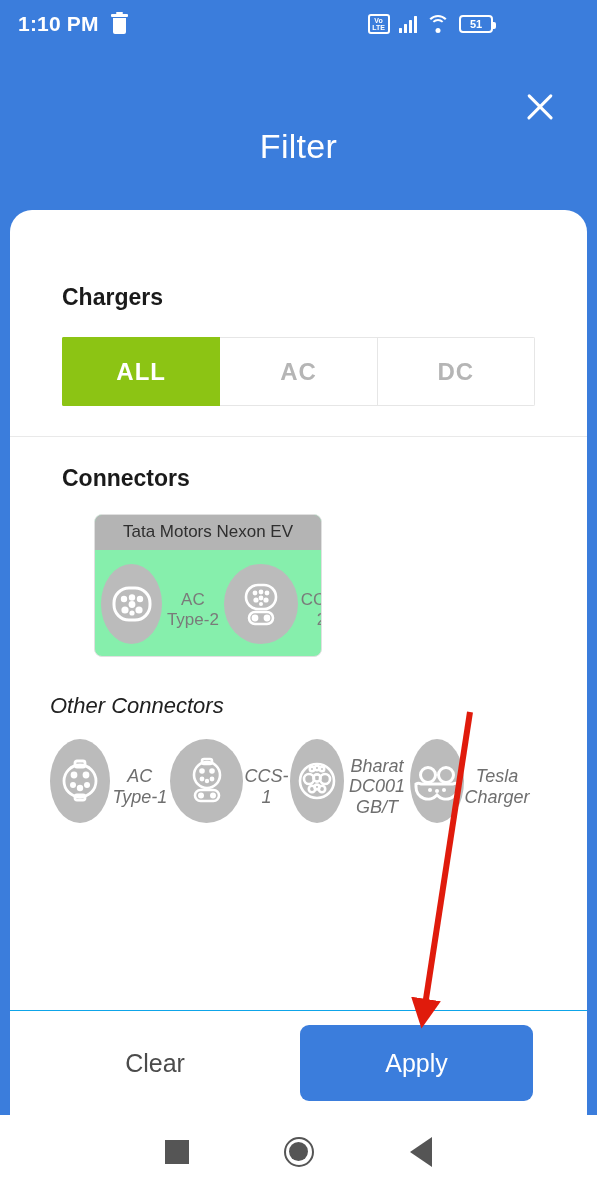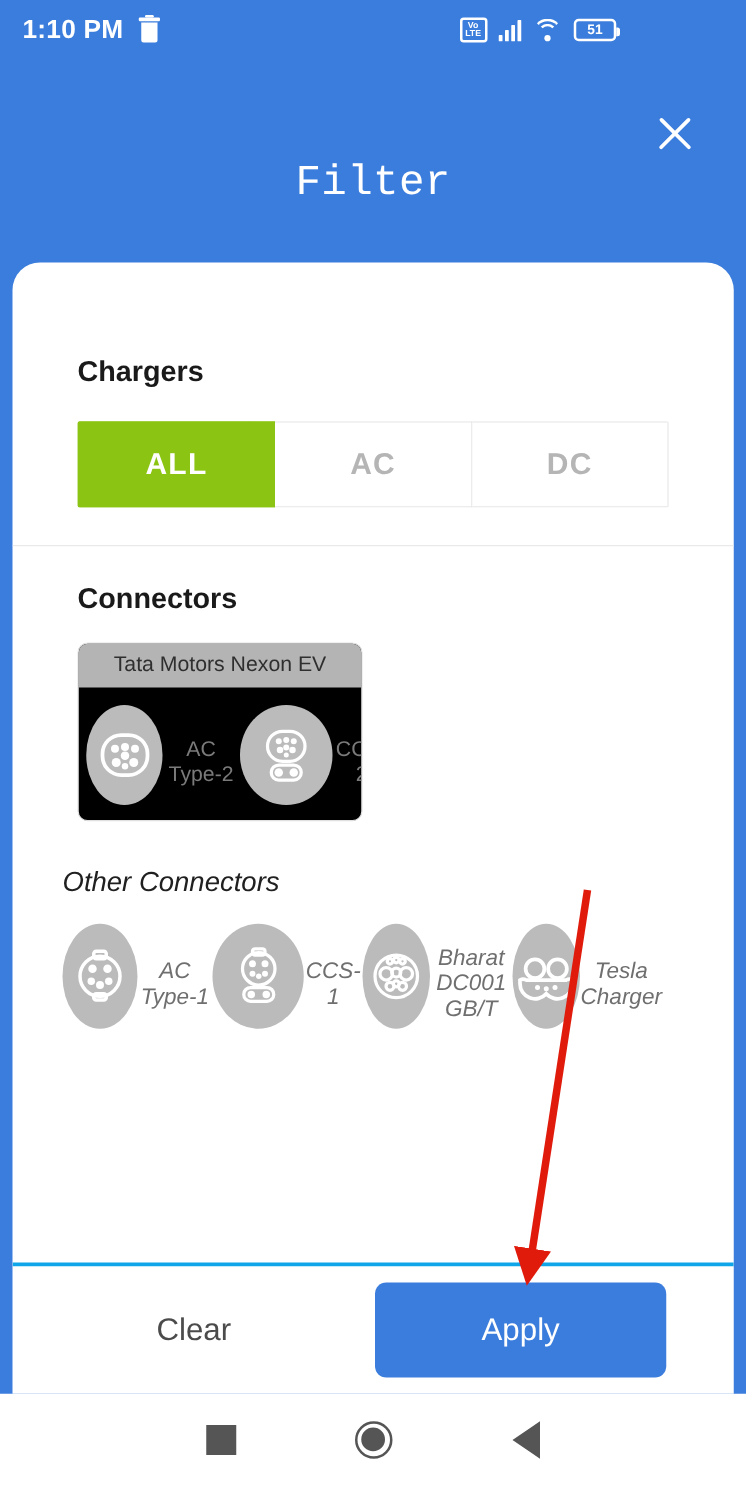--- a/index.html
+++ b/index.html
@@ -73,21 +73,21 @@
   }
   .battery:after {
     content: ""; position: absolute; right: -5px; top: 5px;
     width: 3px; height: 7px; background: #fff; border-radius: 0 2px 2px 0;
   }
   .battery span { font-size: 11px; font-weight: bold; color: #fff; line-height: 1; }
 
   
   .header {
     position: absolute; top: 48px; left: 0; width: 597px; height: 165px;
-    display: flex; align-items: center; justify-content: center; font-family: Liberation Mono, monospace;
+    display: flex; align-items: center; justify-content: center;
   }
   .header-title {
     color: #ffffff; font-size: 34px; font-weight: normal;
     letter-spacing: .3px; margin-top: 32px;
   }
   .close-btn {
     position: absolute; right: 34px; top: 84px;
     width: 46px; height: 46px; cursor: pointer;
   }
   .close-btn:before, .close-btn:after {
@@ -133,21 +133,21 @@
   }
   .divider { height: 1px; background: #e9e9e9; margin-top: 30px; width: 577px; }
 
   
   .connectors-block { padding: 28px 0 0 52px; }
   .connectors-block .sub-title { margin-top: 24px; }
 
   .my-card {
     margin-top: 22px; width: 228px;
     border: 1px solid #e0e0e0; border-radius: 8px;
-    background: #000000; overflow: hidden;
+    background: #86efac; overflow: hidden; margin-left: 32px;
   }
   .my-card-head {
     background: #b4b4b4; color: #2f2f2f;
     font-size: 17px; text-align: center; padding: 8px 4px; line-height: 1.1;
   }
   .my-card-body { display: flex; padding: 14px 6px 12px; }
   .conn {
     flex: 1; display: flex; flex-direction: row; align-items: center; cursor: pointer;
   }
   .conn-circle {
@@ -161,21 +161,21 @@
 
   .other-block { padding: 36px 0 0 40px; font-style: italic; }
   .other-row { display: flex; margin-top: 20px; width: 500px; }
   .other-row .conn { width: 120px; flex: none; }
   .other-row .conn-circle { width: 84px; height: 84px; }
   .other-row .conn-label { font-size: 18px; color: #6f6f6f; max-width: 122px; }
 
   
   .footer {
     position: absolute; left: 0; bottom: 0; width: 577px; height: 105px;
-    border-top: 3px solid #0ea5e9;
+    border-top: 1px solid #0ea5e9;
     display: flex; align-items: center;
   }
   .clear-btn {
     width: 290px; text-align: center; font-size: 25px; color: #4b4b4b;
     cursor: pointer; background: none; border: none;
     font-family: "Liberation Sans", sans-serif;
   }
   .apply-btn {
     width: 233px; height: 76px; border-radius: 9px;
     background: #3b7ddc; color: #ffffff; font-size: 25px;

